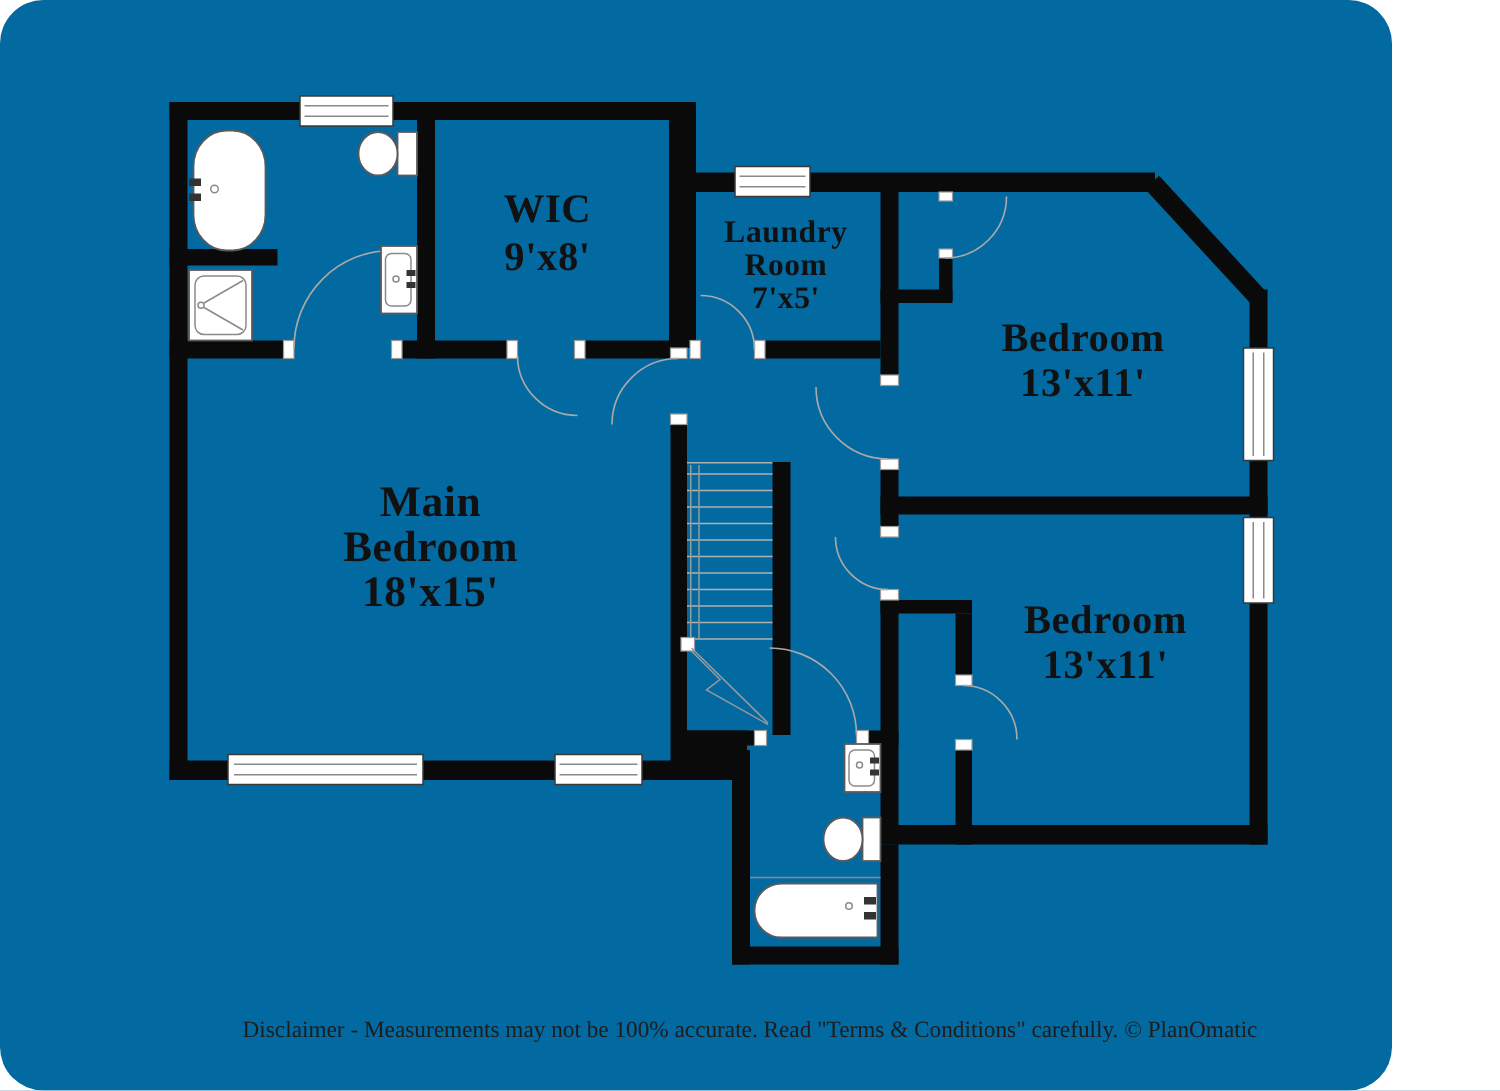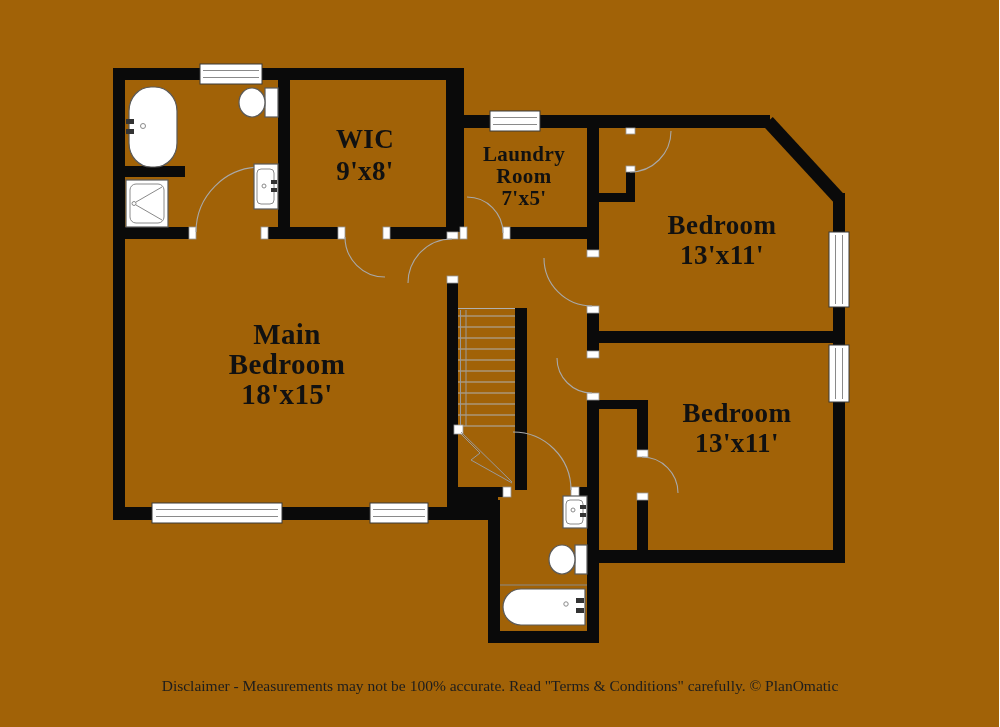--- a/index.html
+++ b/index.html
@@ -1,17 +1,17 @@
 <!DOCTYPE html>
 <html><head>
 <meta charset="utf-8">
 <style>
   html,body{margin:0;padding:0;background:#ffffff;}
-  .page{position:relative;width:999px;height:727px;background:#a16207;overflow:hidden;
-        font-family:"Liberation Serif","DejaVu Serif",serif;}
+  .page{position:relative;width:928px;height:727px;background:#0369a1;overflow:hidden;
+        font-family:"Liberation Serif","DejaVu Serif",serif;border-radius:29px;}
   svg{display:block;}
   .room-label{font-family:"Liberation Serif","DejaVu Serif",serif;font-weight:700;
               fill:#111111;text-anchor:middle;letter-spacing:.4px;}
   .fs29{font-size:29px;}
   .fs27{font-size:27px;}
   .fs21{font-size:21px;}
   .disclaimer-text{font-family:"Liberation Serif","DejaVu Serif",serif;font-size:15.5px;
                    fill:#1d1d1d;text-anchor:middle;font-weight:400;}
   .wall{stroke:none;}
   .fixture{fill:#ffffff;stroke:#5a5a5a;stroke-width:1.2;}

